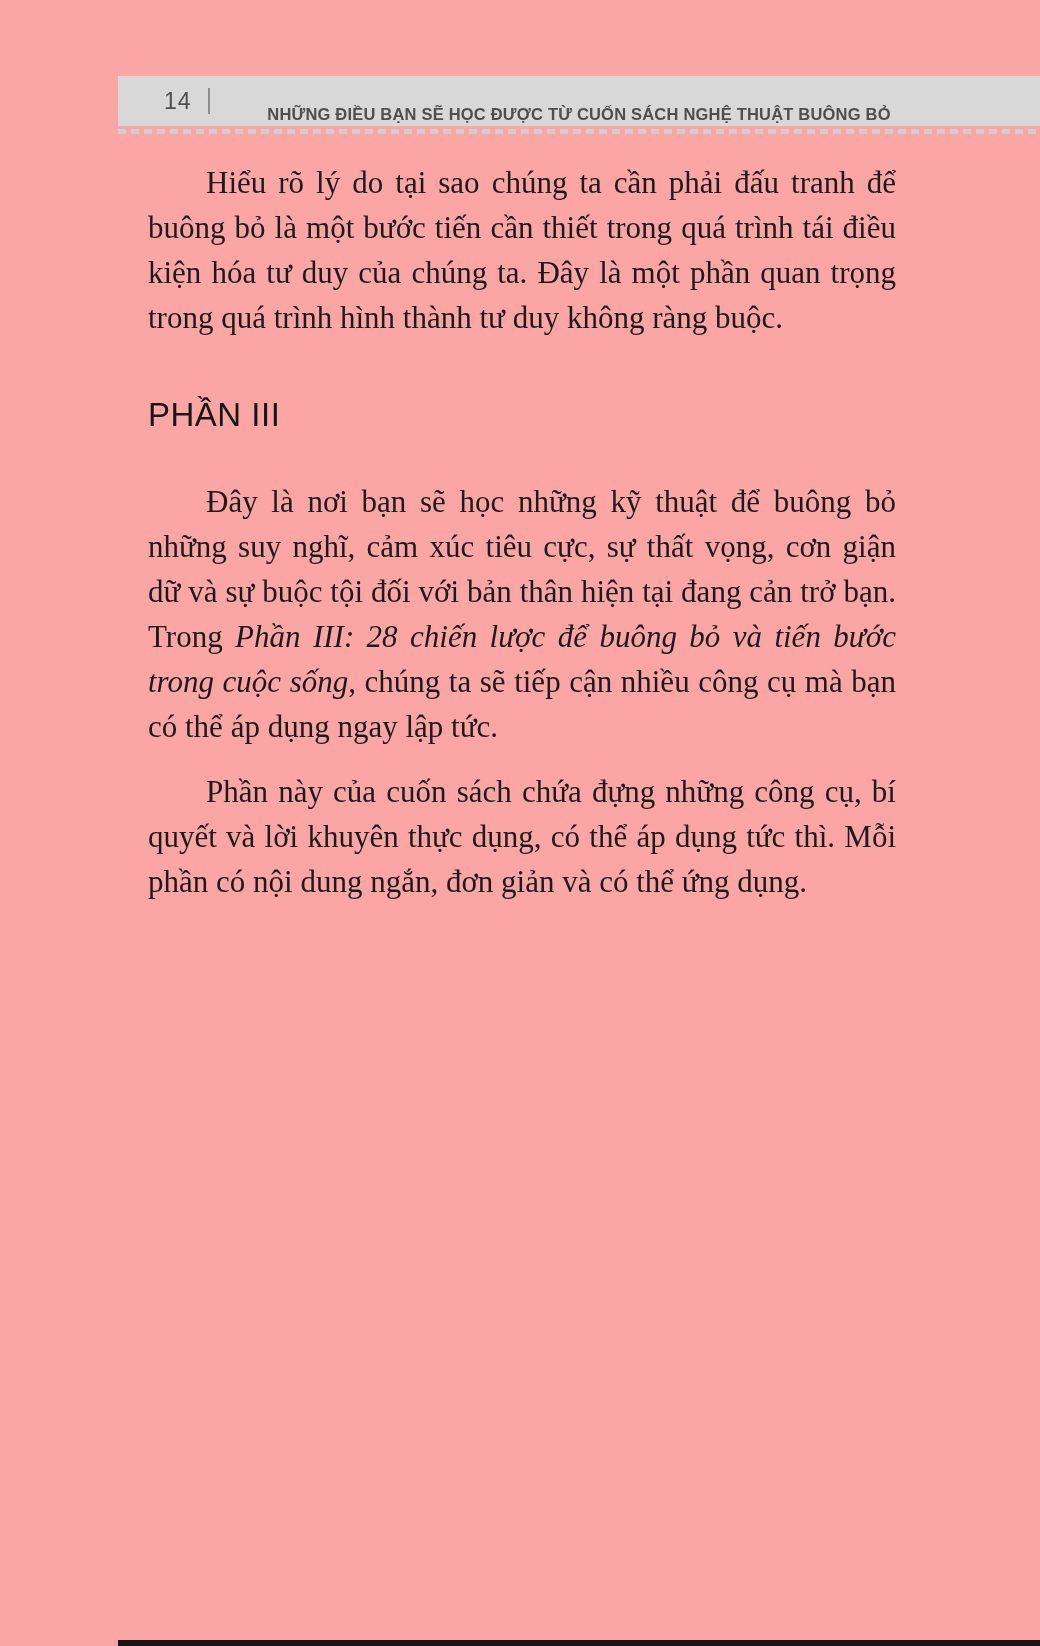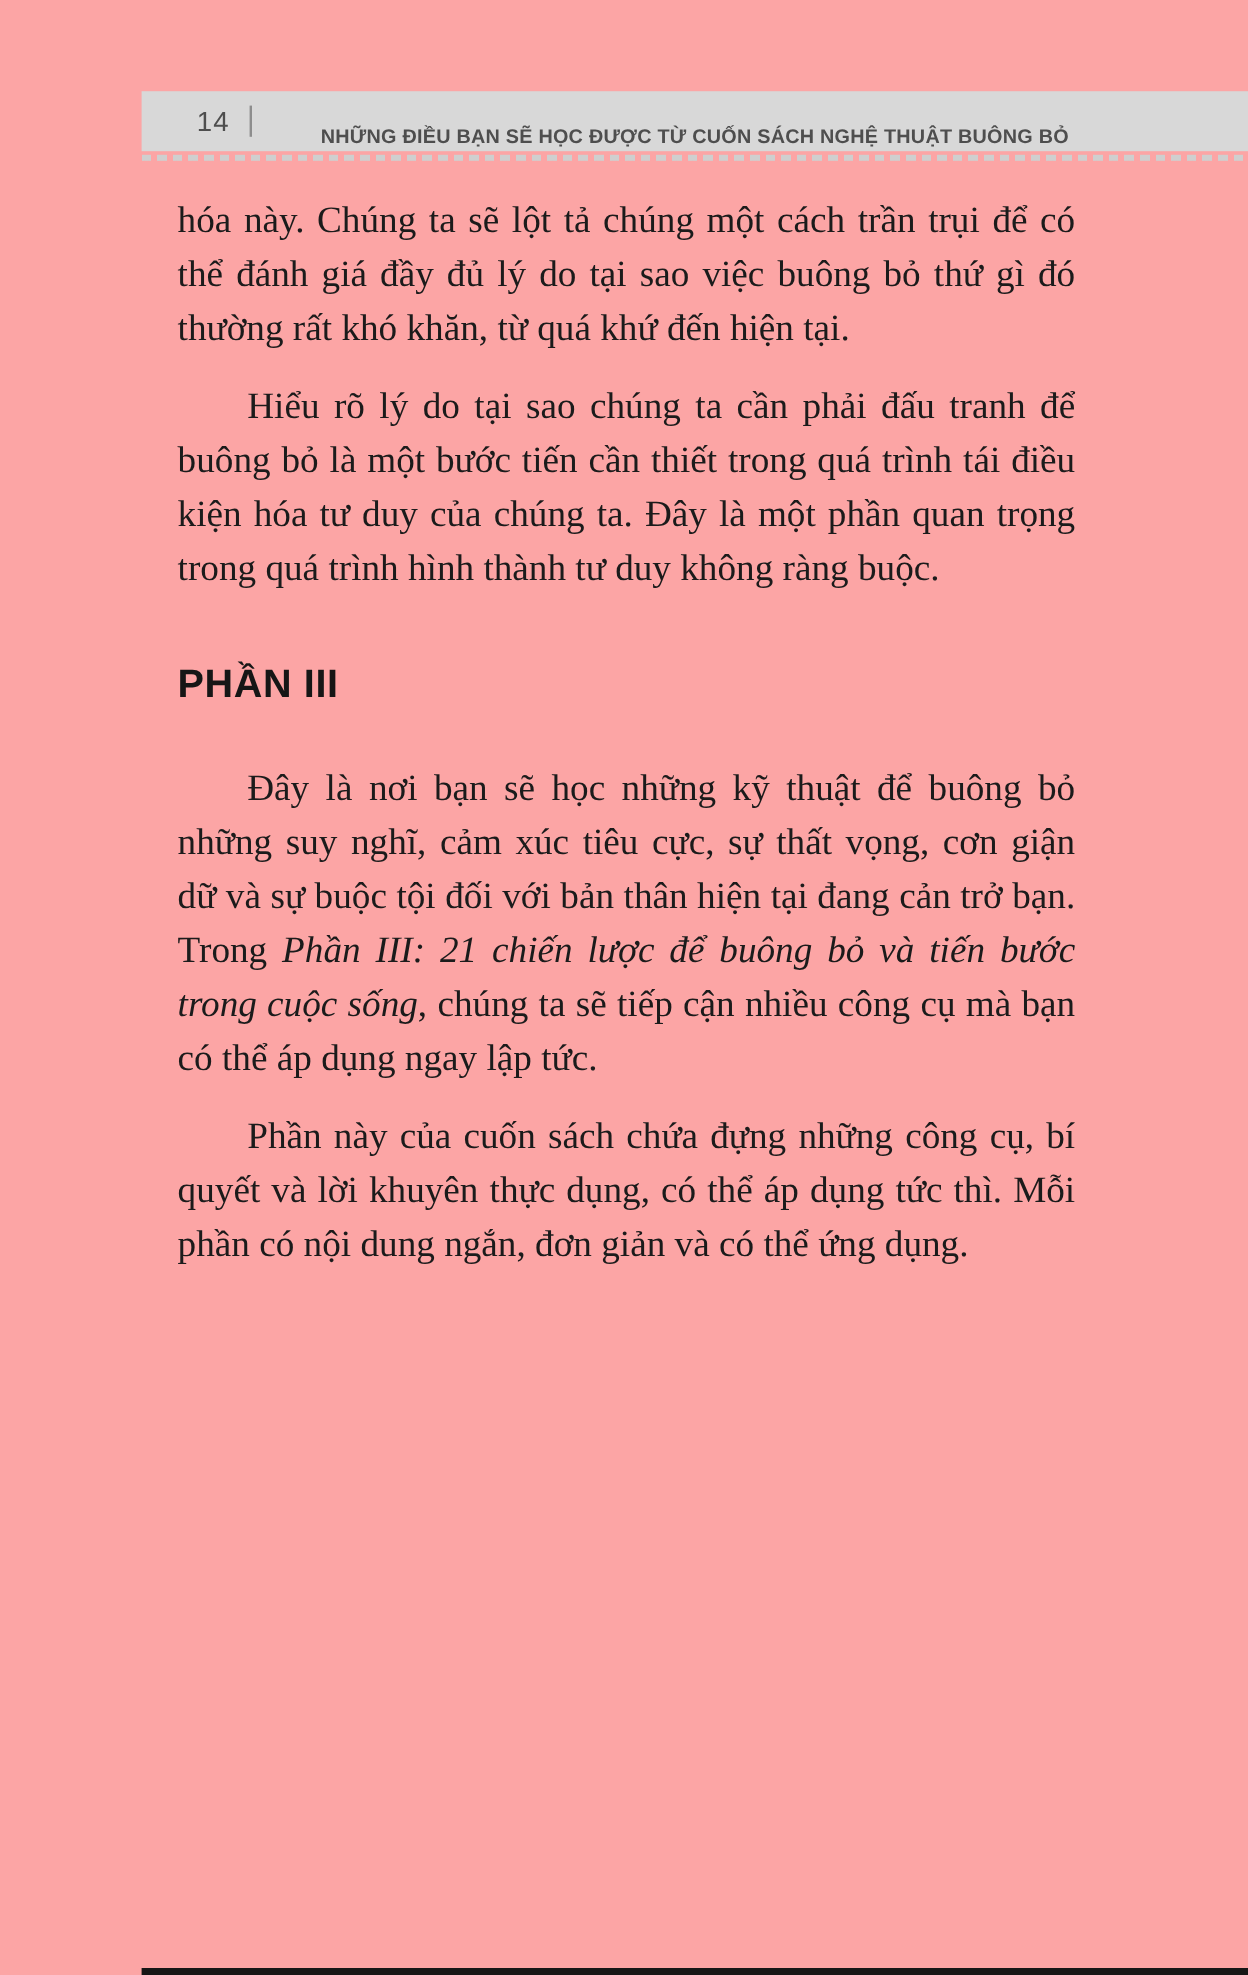--- a/index.html
+++ b/index.html
@@ -83,21 +83,21 @@
   .para.no-indent {
     text-indent: 0;
   }
   .para em {
     font-style: italic;
   }
   .section-heading {
     margin: 52px 0 42px 0;
     font-family: "Liberation Sans", sans-serif;
     font-size: 33px;
-    font-weight: 700;
+    font-weight: 400;
     letter-spacing: 0.5px;
     color: #161616;
     text-indent: 0;
   }
 
   
   .footer-bar {
     position: absolute;
     left: 118px;
     right: 0;
@@ -113,27 +113,26 @@
 
   <header class="header-band">
     <span class="page-num">14</span>
     <span class="header-divider"></span>
     <span class="header-title">NHỮNG ĐIỀU BẠN SẼ HỌC ĐƯỢC TỪ CUỐN SÁCH NGHỆ THUẬT BUÔNG BỎ</span>
   </header>
   <div class="header-perforation"></div>
 
   <main class="body-text">
 
-    <p class="para no-indent">hóa này. Chúng ta sẽ lột tả chúng một cách trần trụi để có thể đánh giá đầy đủ lý do tại sao việc buông bỏ thứ gì đó thường rất khó khăn, từ quá khứ đến hiện tại.</p>
 
     <p class="para">Hiểu rõ lý do tại sao chúng ta cần phải đấu tranh để buông bỏ là một bước tiến cần thiết trong quá trình tái điều kiện hóa tư duy của chúng ta. Đây là một phần quan trọng trong quá trình hình thành tư duy không ràng buộc.</p>
 
     <h2 class="section-heading">PHẦN III</h2>
 
-    <p class="para"><span>Đây là nơi bạn sẽ học những kỹ thuật để buông bỏ những suy nghĩ, cảm xúc tiêu cực, sự thất vọng, cơn giận dữ và sự buộc tội đối với bản thân hiện tại đang cản trở bạn. Trong </span><em>Phần III: 21 chiến lược để buông bỏ và tiến bước trong cuộc sống</em><span>, chúng ta sẽ tiếp cận nhiều công cụ mà bạn có thể áp dụng ngay lập tức.</span></p>
+    <p class="para"><span>Đây là nơi bạn sẽ học những kỹ thuật để buông bỏ những suy nghĩ, cảm xúc tiêu cực, sự thất vọng, cơn giận dữ và sự buộc tội đối với bản thân hiện tại đang cản trở bạn. Trong </span><em>Phần III: 28 chiến lược để buông bỏ và tiến bước trong cuộc sống</em><span>, chúng ta sẽ tiếp cận nhiều công cụ mà bạn có thể áp dụng ngay lập tức.</span></p>
 
     <p class="para">Phần này của cuốn sách chứa đựng những công cụ, bí quyết và lời khuyên thực dụng, có thể áp dụng tức thì. Mỗi phần có nội dung ngắn, đơn giản và có thể ứng dụng.</p>
 
 
   </main>
 
   <div class="footer-bar"></div>
 
 </div>
 

